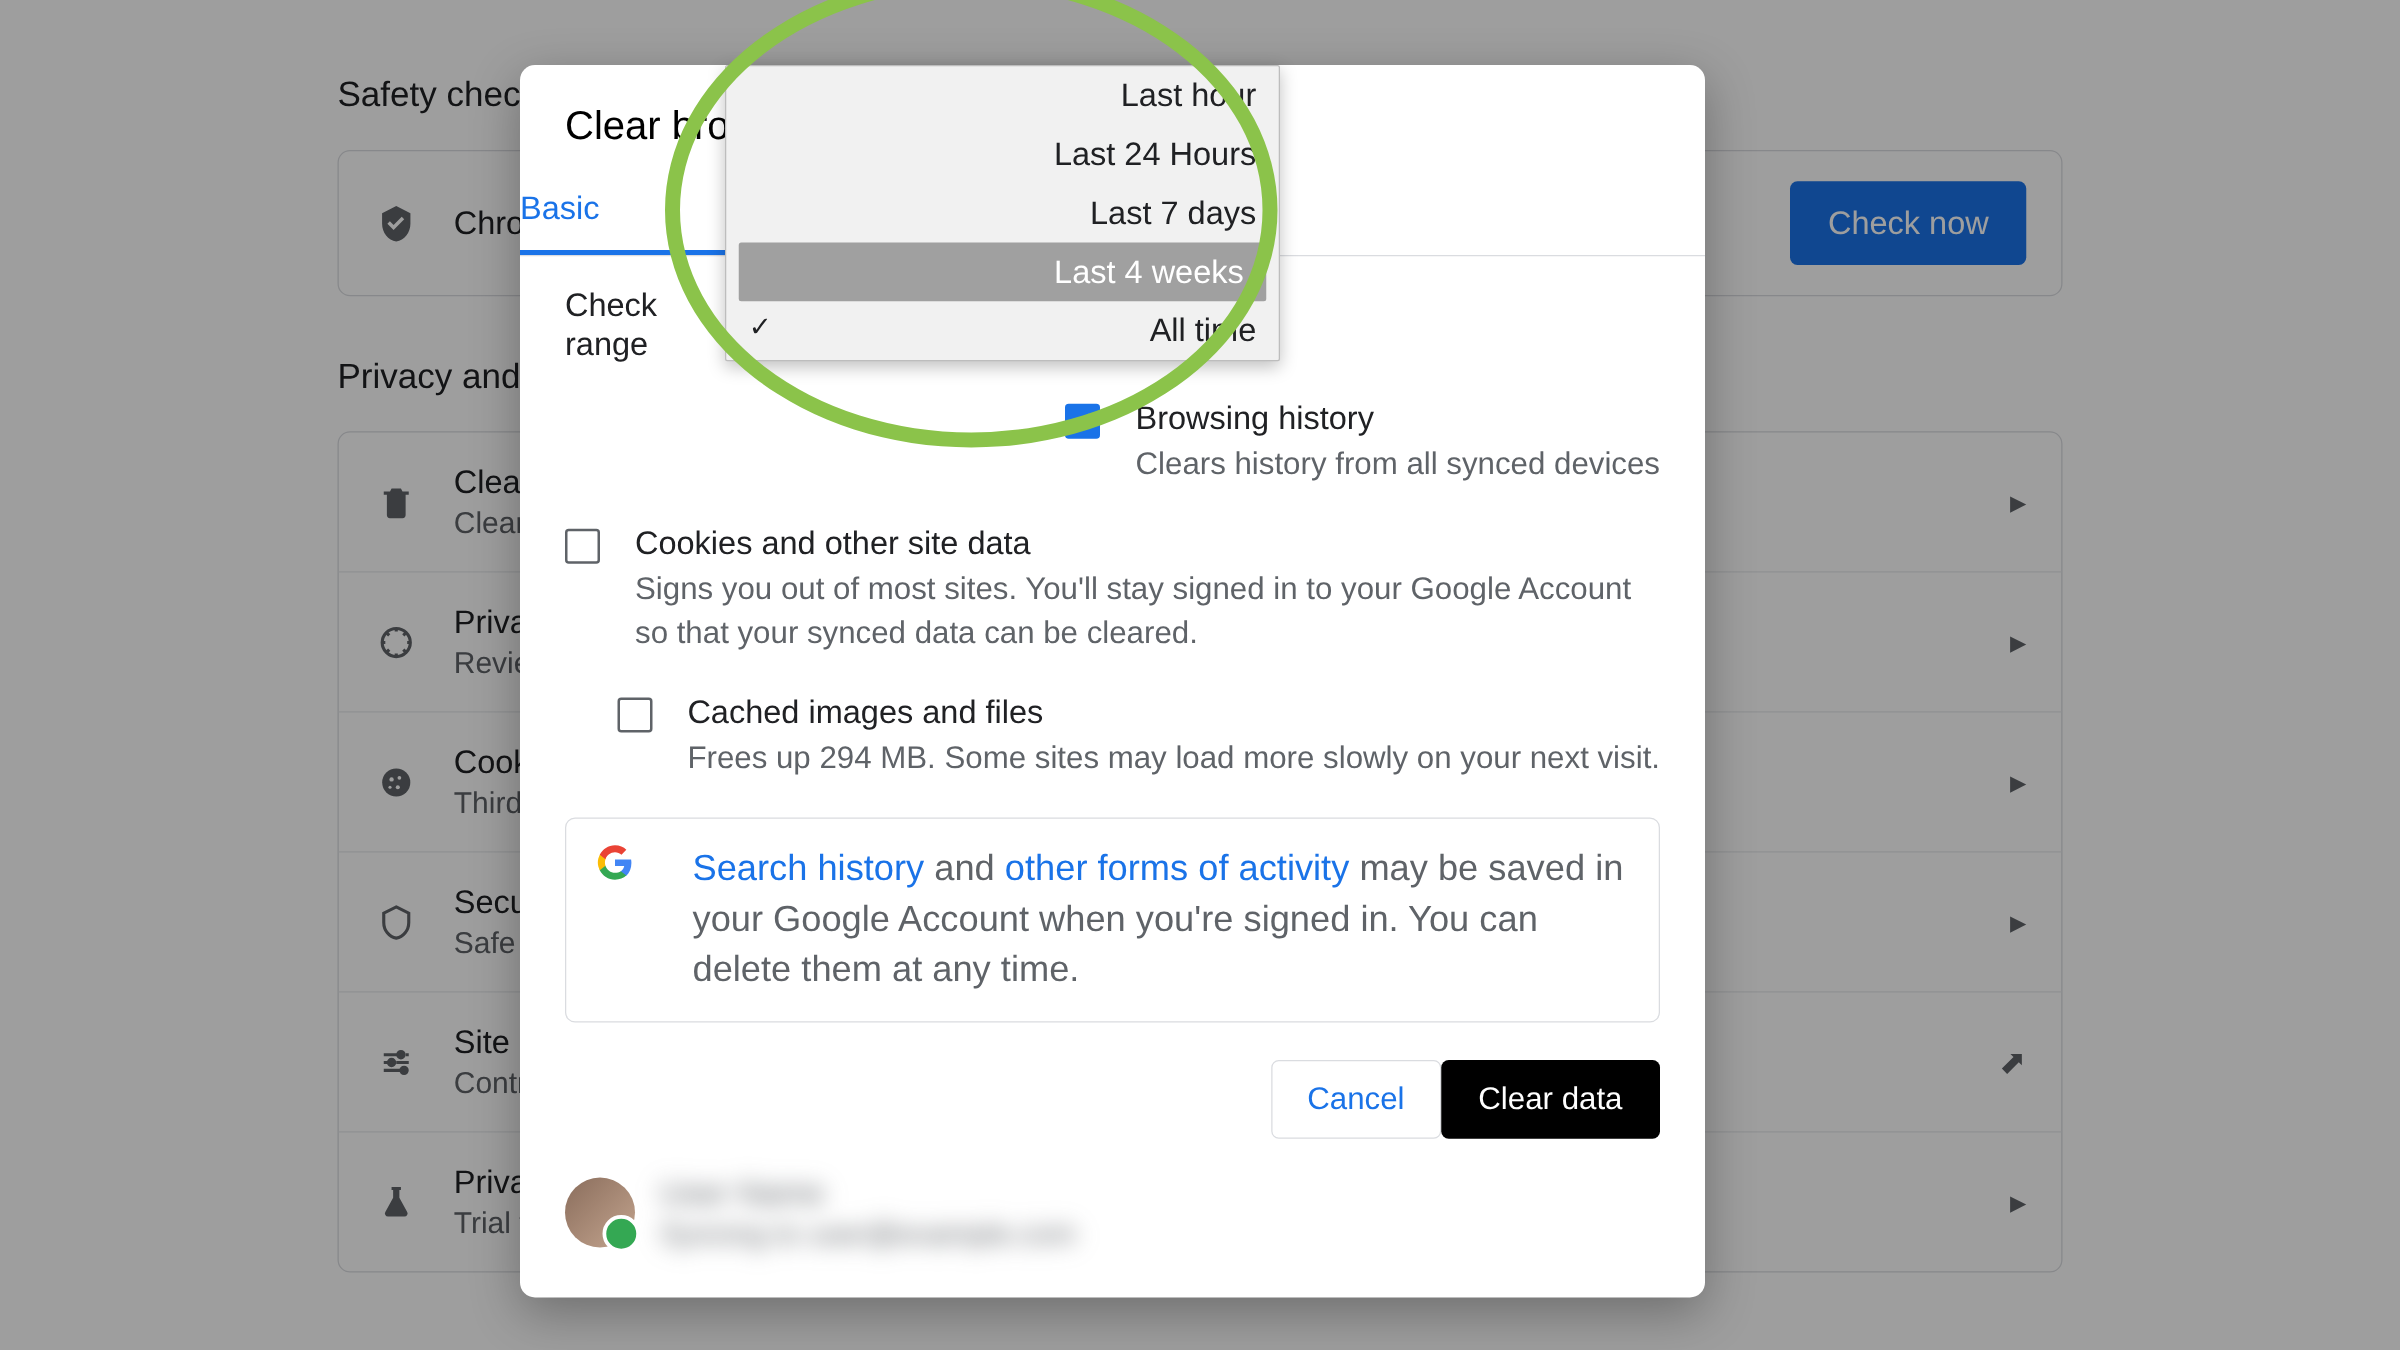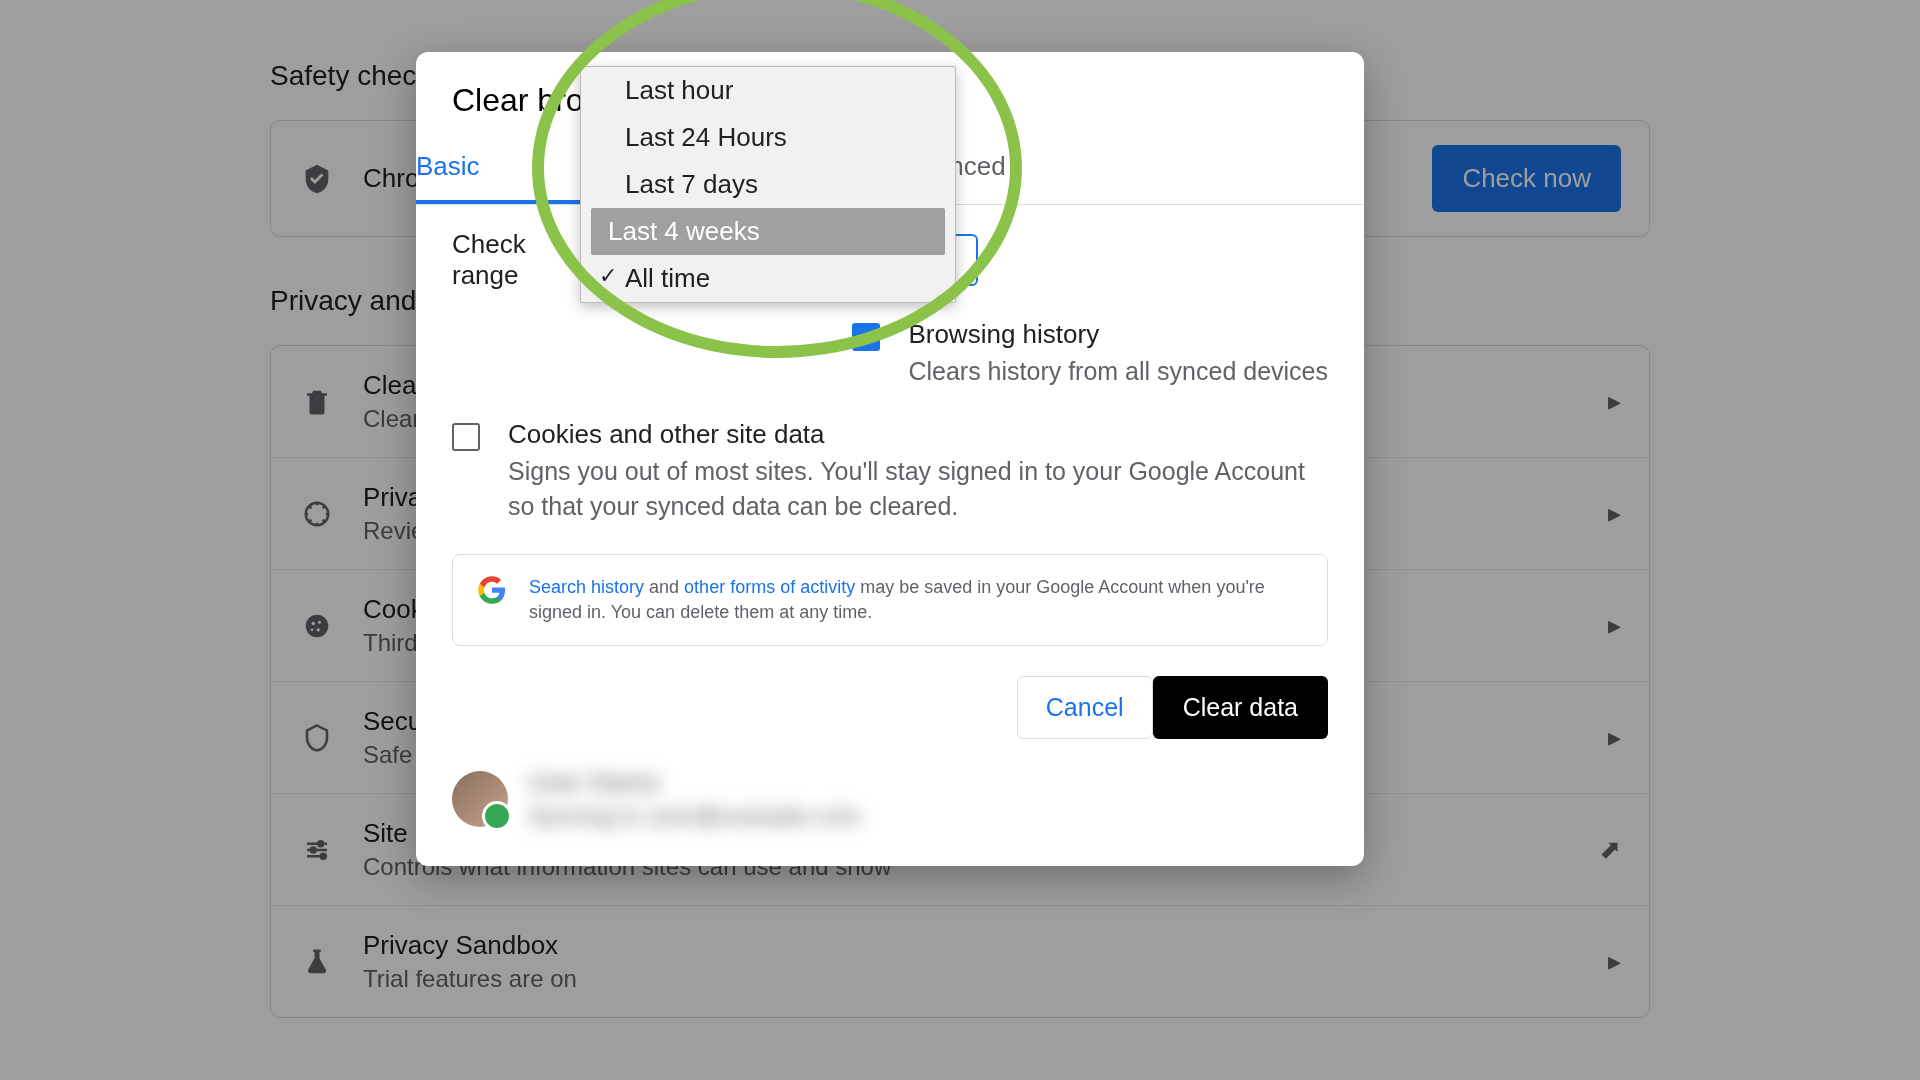--- a/index.html
+++ b/index.html
@@ -26,30 +26,30 @@
 .field-row { display: flex; align-items: center; margin-bottom: 28px; }
 .field-label { font-size: 26px; color: #202124; width: 136px; }
 .select-box { flex: 1; max-width: 390px; height: 52px; border: 2px solid #1a73e8; border-radius: 6px; }
 .check-item { display: flex; gap: 28px; margin-bottom: 30px; align-items: flex-start; justify-content: flex-end; }
 .cbox { width: 28px; height: 28px; border: 2.5px solid #5f6368; border-radius: 3px; flex-shrink: 0; margin-top: 4px; display: flex; align-items: center; justify-content: center; }
 .cbox.checked { background: #1a73e8; border-color: #1a73e8; color: #fff; }
 .check-text { display: flex; flex-direction: column; gap: 4px; }
 .check-title { font-size: 26px; color: #202124; }
 .check-desc { font-size: 25px; color: #5f6368; line-height: 1.4; }
 .infobox { border: 1px solid #dadce0; border-radius: 8px; padding: 20px 24px; display: flex; gap: 22px; align-items: flex-start; margin-top: 8px; }
-.info-text { font-size: 18px; color: #5f6368; line-height: 1.4; }
+.info-text { font-size: 29px; color: #5f6368; line-height: 1.4; margin-left: 25px; }
 .info-text a { color: #1a73e8; text-decoration: none; }
 .actions { display: flex; justify-content: flex-end; padding: 30px 36px 0; }
 .btn-cancel { background: #fff; border: 1px solid #dadce0; color: #1a73e8; font-size: 25px; font-weight: 500; padding: 16px 28px; border-radius: 6px; }
 .btn-clear { background: #000000; border: none; color: #fff; font-size: 25px; font-weight: 500; padding: 16px 30px; border-radius: 6px; }
 .sync-row { display: flex; align-items: center; gap: 20px; padding: 28px 36px 0; }
 .avatar { width: 56px; height: 56px; border-radius: 50%; background: linear-gradient(135deg, #8a6d5c, #c4a58f); position: relative; flex-shrink: 0; }
 .avatar::after { content: ""; position: absolute; right: -4px; bottom: -4px; width: 24px; height: 24px; border-radius: 50%; background: #34a853; border: 3px solid #fff; }
 .sync-text { display: flex; flex-direction: column; gap: 4px; filter: blur(6px); }
-.dropdown { position: absolute; left: 580px; top: 66px; width: 376px; background: #f1f1f1; border: 1px solid #bdbdbd; border-radius: 2px; box-shadow: 0 4px 14px rgba(0,0,0,0.25); }
+.dropdown { position: absolute; left: 580px; top: 52px; width: 444px; background: #f1f1f1; border: 1px solid #bdbdbd; border-radius: 2px; box-shadow: 0 4px 14px rgba(0,0,0,0.25); text-align: right; }
 .dd-item { padding: 8px 18px 8px 44px; font-size: 26px; color: #202124; position: relative; }
 .dd-item.highlight { background: #a0a0a0; color: #fff; margin: 0 10px; border-radius: 2px; padding-left: 17px; }
 .dd-item.current::before { content: "✓"; position: absolute; left: 18px; font-size: 22px; }
 .ellipse { position: absolute; left: 532px; top: -22px; width: 490px; height: 380px; border: 12px solid #8bc34a; border-radius: 50%; pointer-events: none; }
 .blur-strip { filter: blur(7px); color: #5f6368; }
 </style>
 </head>
 <body>
 
 <div class="bgcontent">
@@ -177,20 +177,27 @@
     </div>
 
     <div class="check-item">
       <div class="cbox"></div>
       <div class="check-text">
         <span class="check-title">Cookies and other site data</span>
         <span class="check-desc">Signs you out of most sites. You'll stay signed in to your Google Account so that your synced data can be cleared.</span>
       </div>
     </div>
 
+    <div class="check-item">
+      <div class="cbox"></div>
+      <div class="check-text">
+        <span class="check-title">Cached images and files</span>
+        <span class="check-desc">Frees up 294 MB. Some sites may load more slowly on your next visit.</span>
+      </div>
+    </div>
 
     <div class="infobox">
       <span>
         <svg width="30" height="30" viewBox="0 0 48 48">
             <path fill="#4285F4" d="M45 24.5c0-1.6-.1-3-.4-4.5H24v8.5h11.8c-.5 2.8-2 5.2-4.4 6.8v5.6h7.1C42.6 37 45 31.3 45 24.5z"></path>
             <path fill="#34A853" d="M24 46c5.9 0 10.9-2 14.5-5.3l-7.1-5.6c-2 1.3-4.5 2.1-7.4 2.1-5.7 0-10.5-3.8-12.2-9H4.5v5.7C8.1 41 15.4 46 24 46z"></path>
             <path fill="#FBBC05" d="M11.8 28.2c-.4-1.3-.7-2.7-.7-4.2s.3-2.9.7-4.2v-5.7H4.5C3 17.3 2 20.5 2 24s1 6.7 2.5 9.9l7.3-5.7z"></path>
             <path fill="#EA4335" d="M24 10.8c3.2 0 6.1 1.1 8.3 3.2l6.2-6.2C34.9 4 30 2 24 2 15.4 2 8.1 7 4.5 14.1l7.3 5.7c1.7-5.2 6.5-9 12.2-9z"></path>
           </svg>
       </span>

